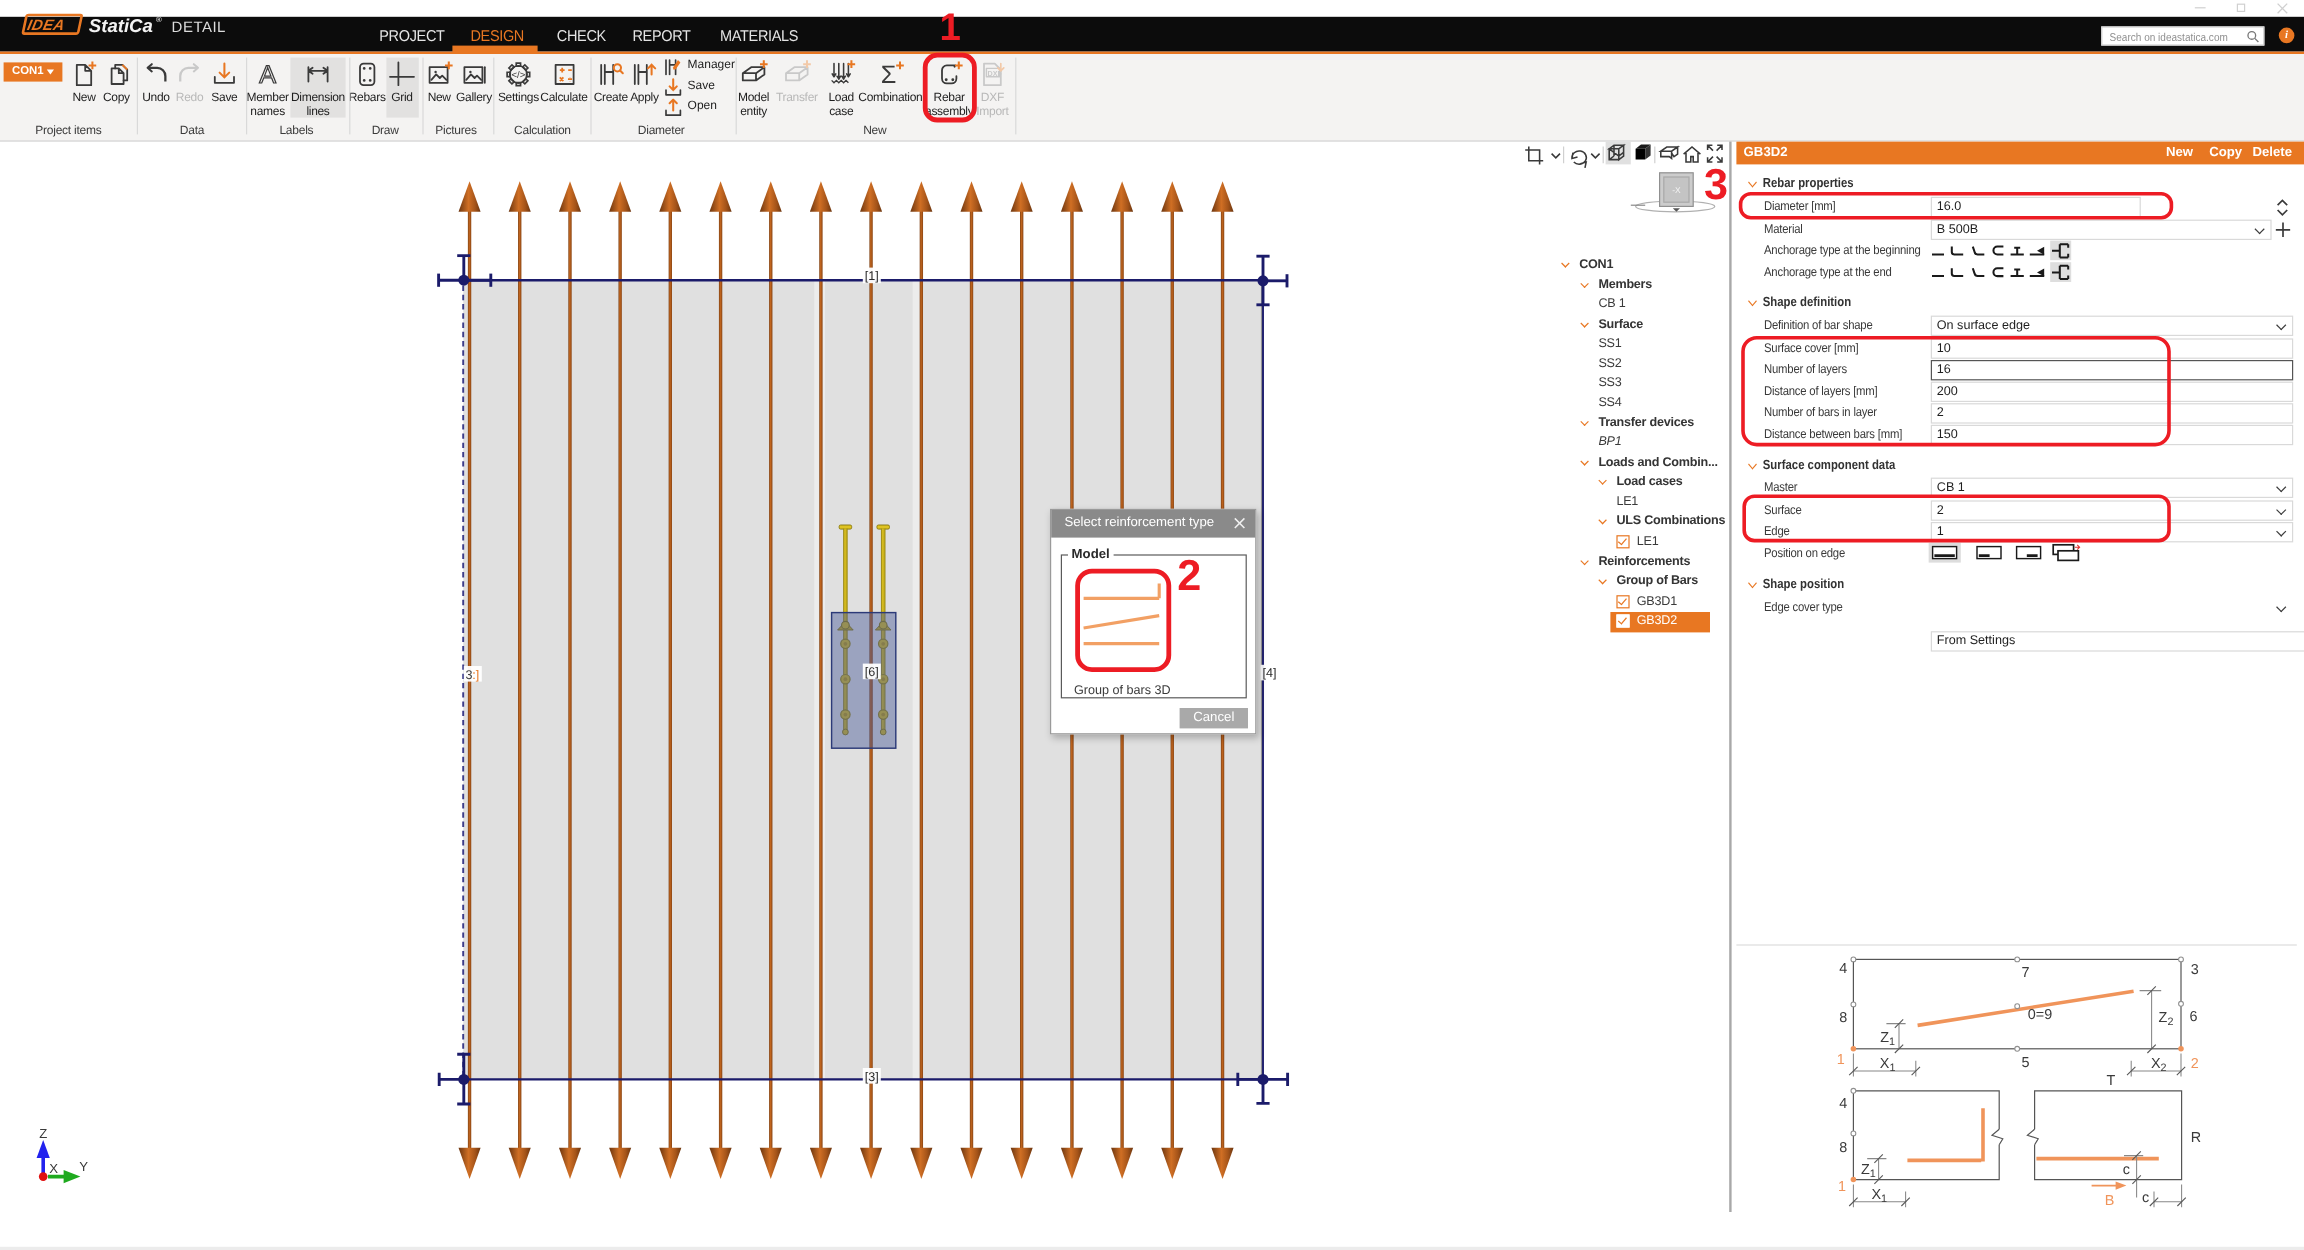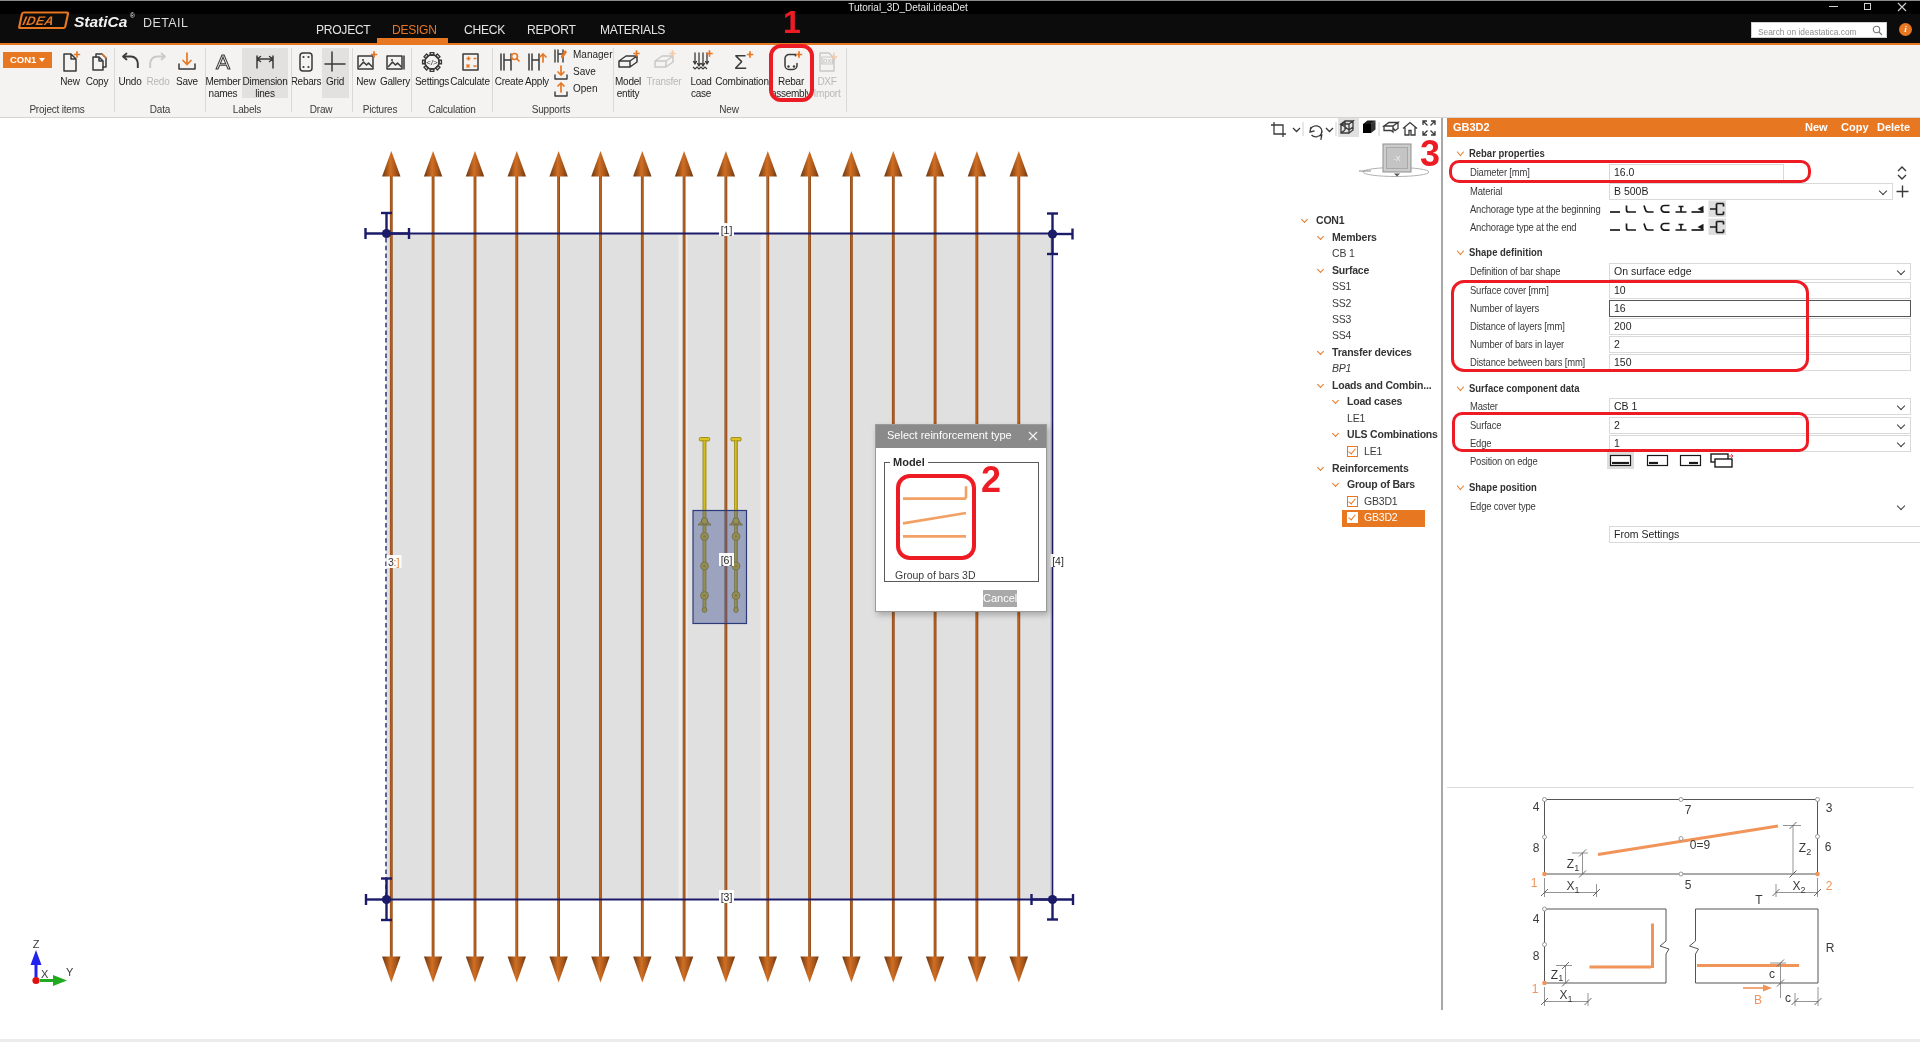--- a/index.html
+++ b/index.html
@@ -61,29 +61,26 @@
  border-right:1.8px solid #e87722;border-bottom:1.8px solid #e87722;transform:rotate(40deg);}
 
 .redrect{position:absolute;border:3.5px solid #ed1c24;border-radius:10px;}
 .rednum{position:absolute;color:#ed1c24;font-weight:bold;font-size:36px;}
 
 #dlg{left:875px;top:424px;width:172px;height:188px;background:#fff;border:1px solid #9a9a9a;
  box-shadow:2px 3px 6px rgba(0,0,0,0.25);}
 #dlgtitle{position:absolute;left:0;top:0;width:170px;height:23px;background:#8a8a8a;color:#fff;font-size:11px;}
 #dlggroup{position:absolute;left:8px;top:37px;width:155px;height:120px;border:1px solid #5a5a5a;}
 #dlggroup .gl{position:absolute;left:5px;top:-7px;background:#fff;padding:0 3px;font-size:11px;font-weight:bold;color:#2a2a2a;}
-#cancelbtn{position:absolute;left:107px;top:165px;width:34px;height:17px;background:#a9a9a9;color:#fff;
+#cancelbtn{position:absolute;left:107px;top:165px;width:57px;height:17px;background:#a9a9a9;color:#fff;
  font-size:11px;text-align:center;line-height:17px;}
 </style>
 </head>
 <body>
 <div id="stage">
-<div class="abs" id="titlebar">
-      <div class="t">Tutorial_3D_Detail.ideaDet</div>
-    </div>
 <div class="winbtn" style="left:1829px;top:6px;width:9px;height:1px;background:#d0d0d0;"></div>
 <div class="winbtn" style="left:1864px;top:3px;width:7px;height:7px;border:1px solid #d0d0d0;"></div>
 
 <svg class="abs" style="left:1897px;top:2px" width="10" height="10" viewBox="0 0 10 10">
  <path d="M1 1 L9 9 M9 1 L1 9" stroke="#d0d0d0" stroke-width="1.1"></path>
     </svg>
 <div class="abs" id="menubar"></div>
 <div class="abs" id="orangeline"></div>
 
 <svg class="abs" style="left:14px;top:9px" width="195" height="26" viewBox="0 0 195 26">
@@ -306,21 +303,21 @@
 <div class="rsep" style="left:411px;"></div>
 <div class="rsep" style="left:492px;"></div>
 <div class="rsep" style="left:613px;"></div>
 <div class="rsep" style="left:846px;"></div>
 <div class="rgl" style="left:57px;">Project items</div>
 <div class="rgl" style="left:160px;">Data</div>
 <div class="rgl" style="left:247px;">Labels</div>
 <div class="rgl" style="left:321px;">Draw</div>
 <div class="rgl" style="left:380px;">Pictures</div>
 <div class="rgl" style="left:452px;">Calculation</div>
-<div class="rgl" style="left:551px;">Supports</div>
+<div class="rgl" style="left:551px;">Diameter</div>
 <div class="rgl" style="left:729px;">New</div>
 </div>
 <svg class="abs" style="left:0;top:118px;" width="1443" height="896" viewBox="0 118 1443 896">
 <defs>
 <linearGradient id="ag" x1="0" y1="0" x2="1" y2="0">
  <stop offset="0" stop-color="#6b350f"></stop>
           <stop offset="0.45" stop-color="#d06f24"></stop>
           <stop offset="0.75" stop-color="#a55419"></stop>
           <stop offset="1" stop-color="#6b350f"></stop>
 </linearGradient>

